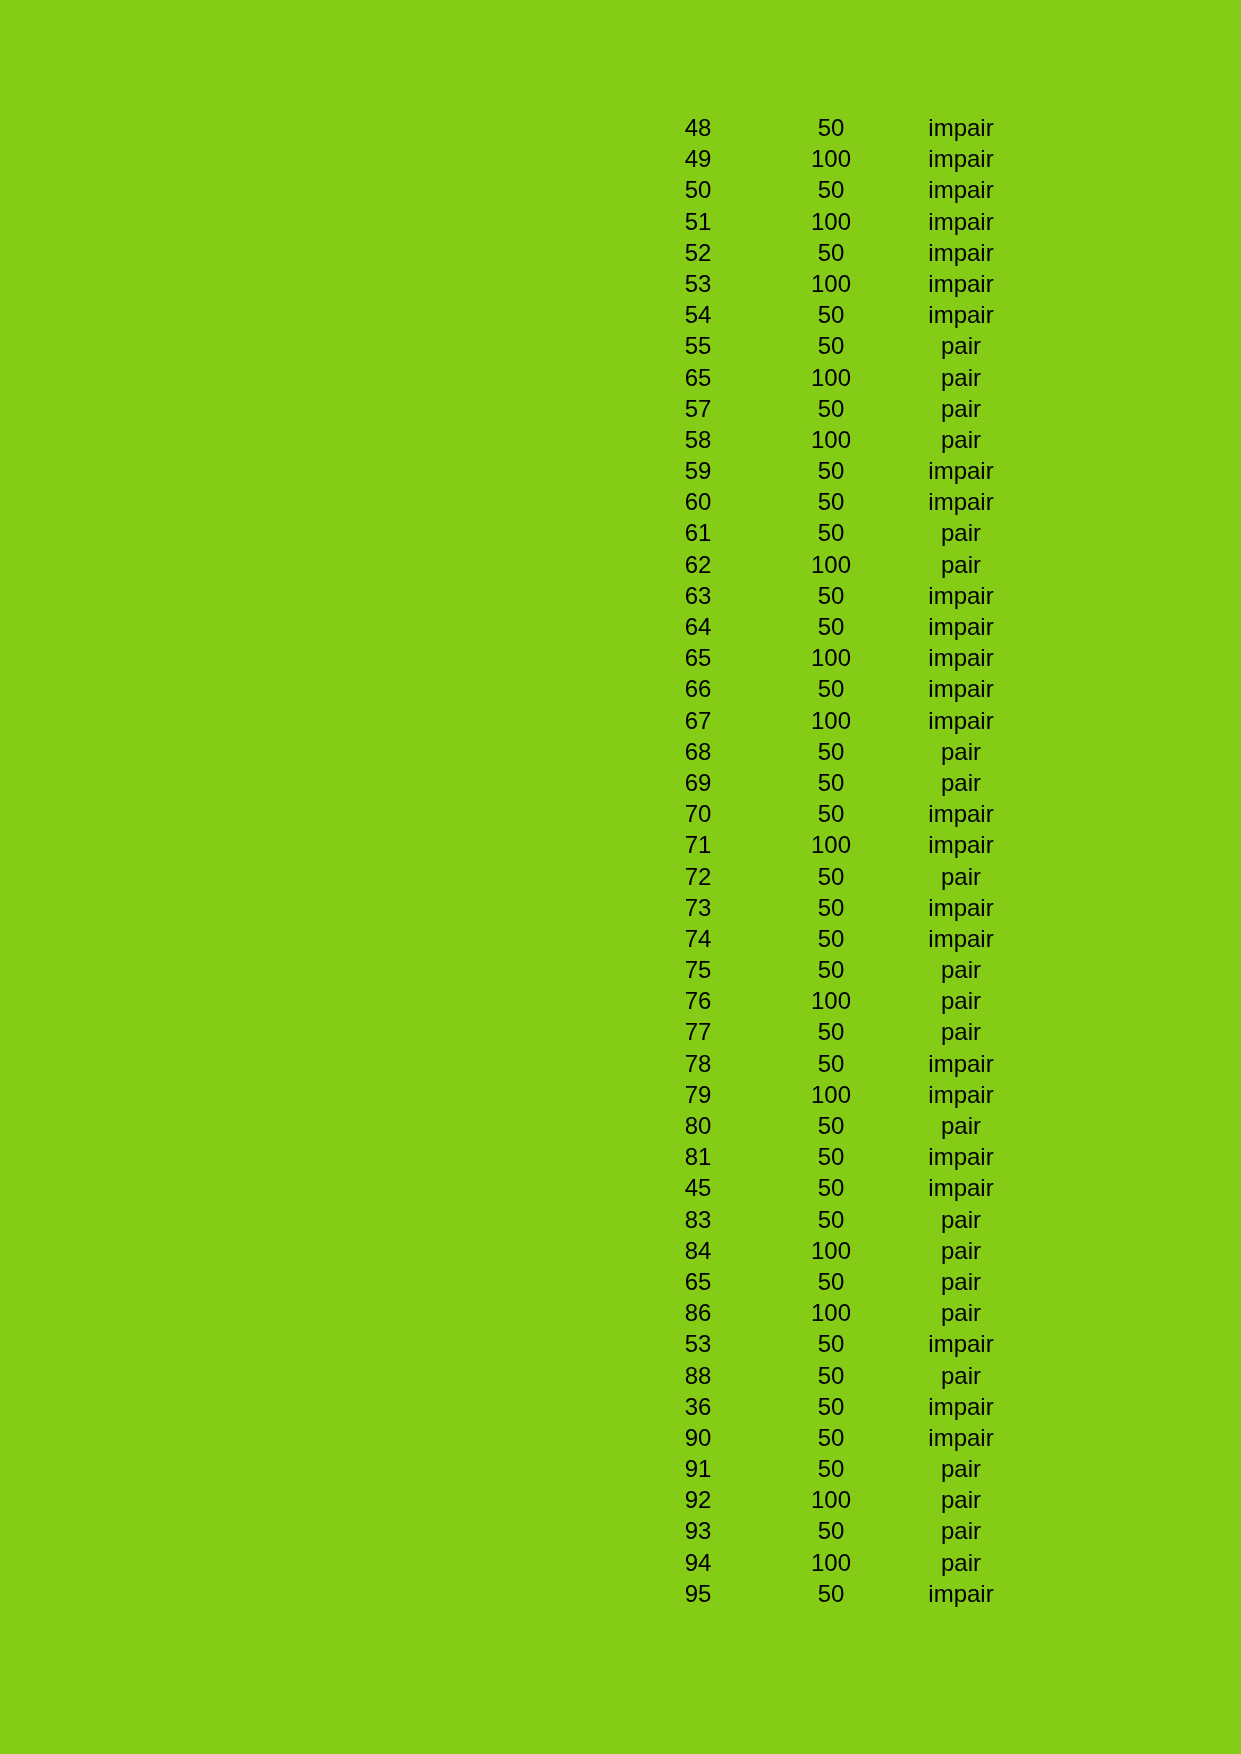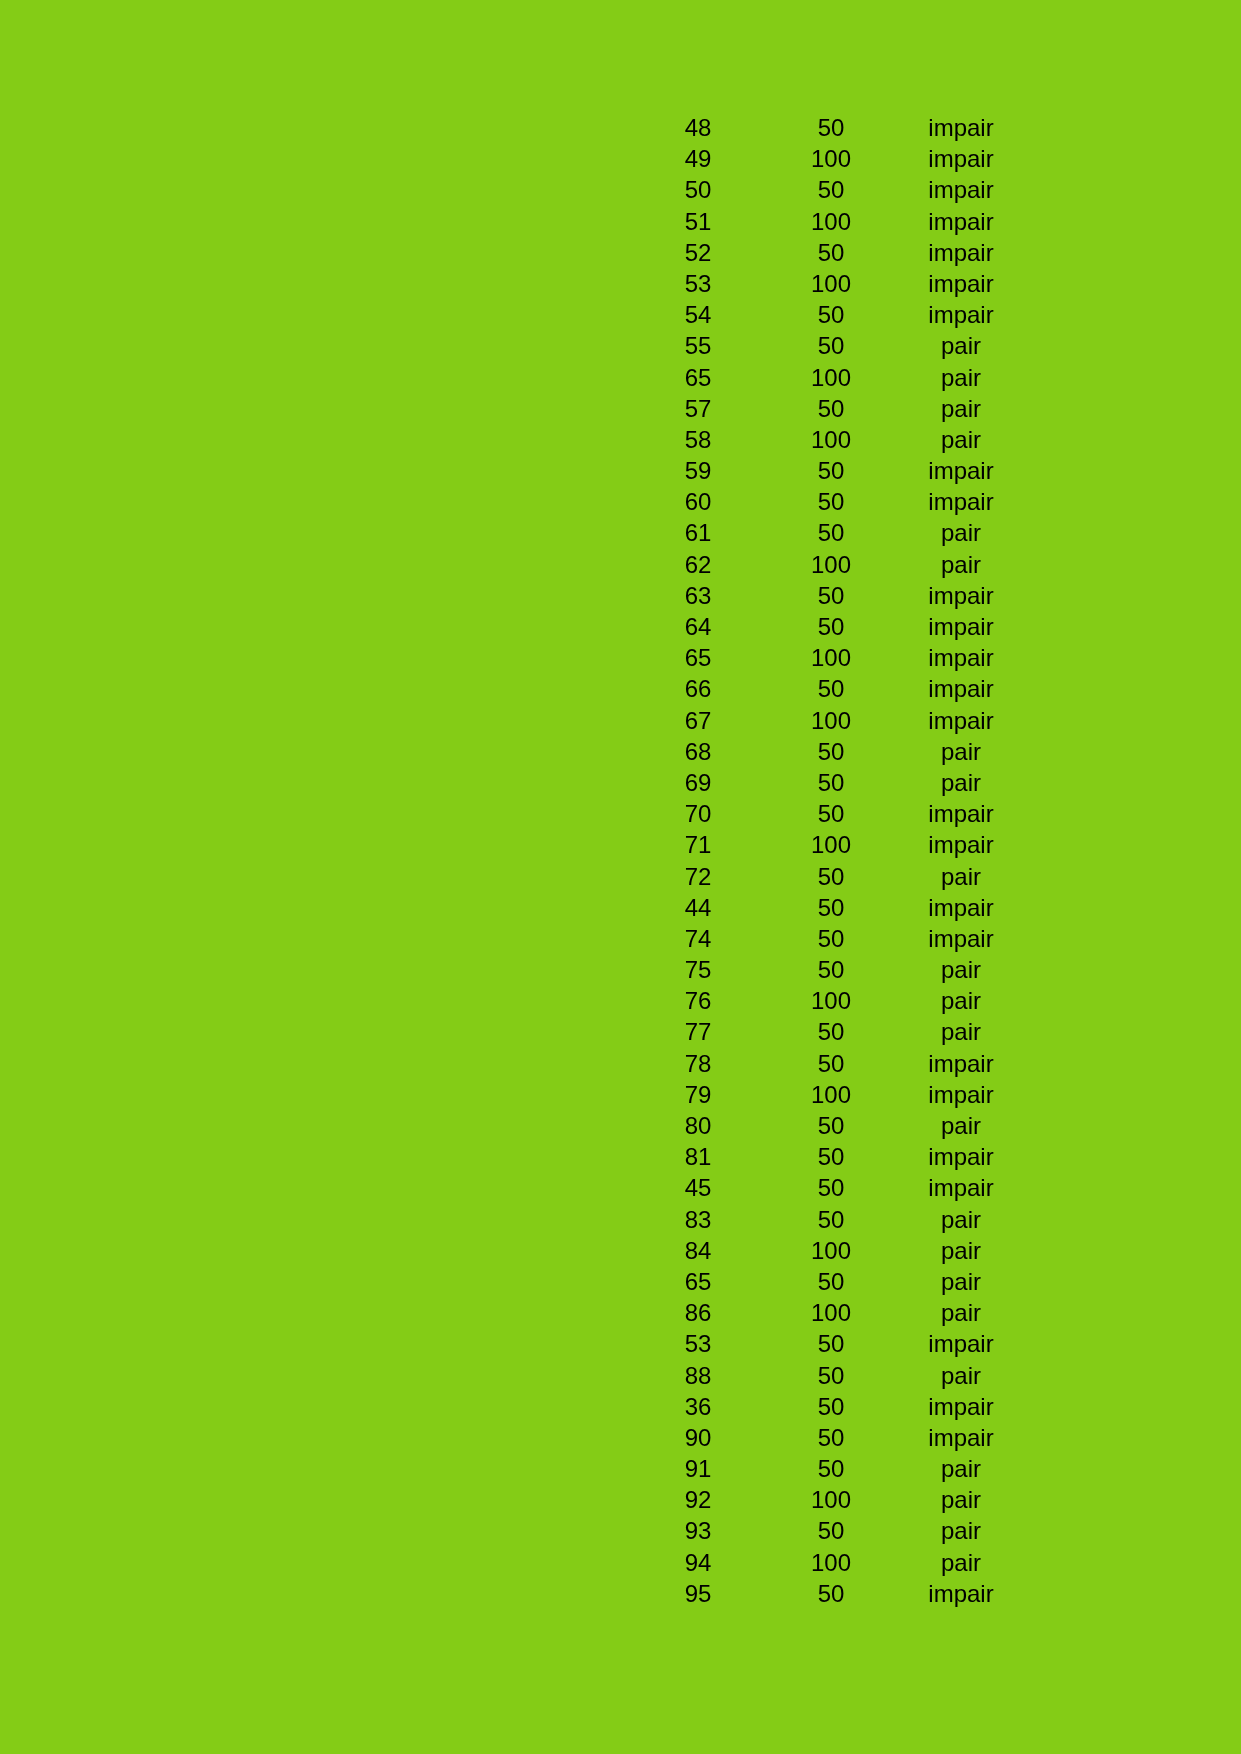--- a/index.html
+++ b/index.html
@@ -164,21 +164,21 @@
         <div class="cell col-n">71</div>
         <div class="cell col-value">100</div>
         <div class="cell col-parity">impair</div>
       </div>
       <div class="table-row">
         <div class="cell col-n">72</div>
         <div class="cell col-value">50</div>
         <div class="cell col-parity">pair</div>
       </div>
       <div class="table-row">
-        <div class="cell col-n">44</div>
+        <div class="cell col-n">73</div>
         <div class="cell col-value">50</div>
         <div class="cell col-parity">impair</div>
       </div>
       <div class="table-row">
         <div class="cell col-n">74</div>
         <div class="cell col-value">50</div>
         <div class="cell col-parity">impair</div>
       </div>
       <div class="table-row">
         <div class="cell col-n">75</div>

